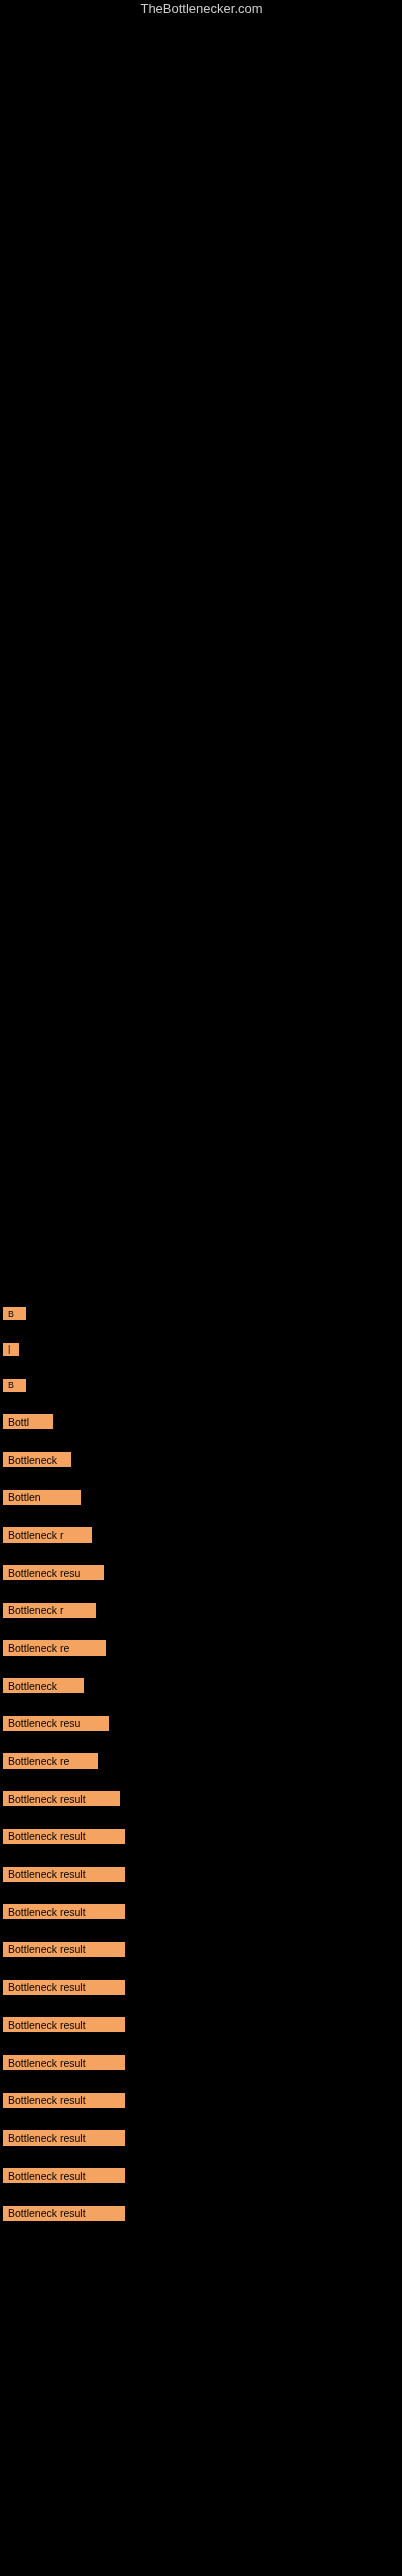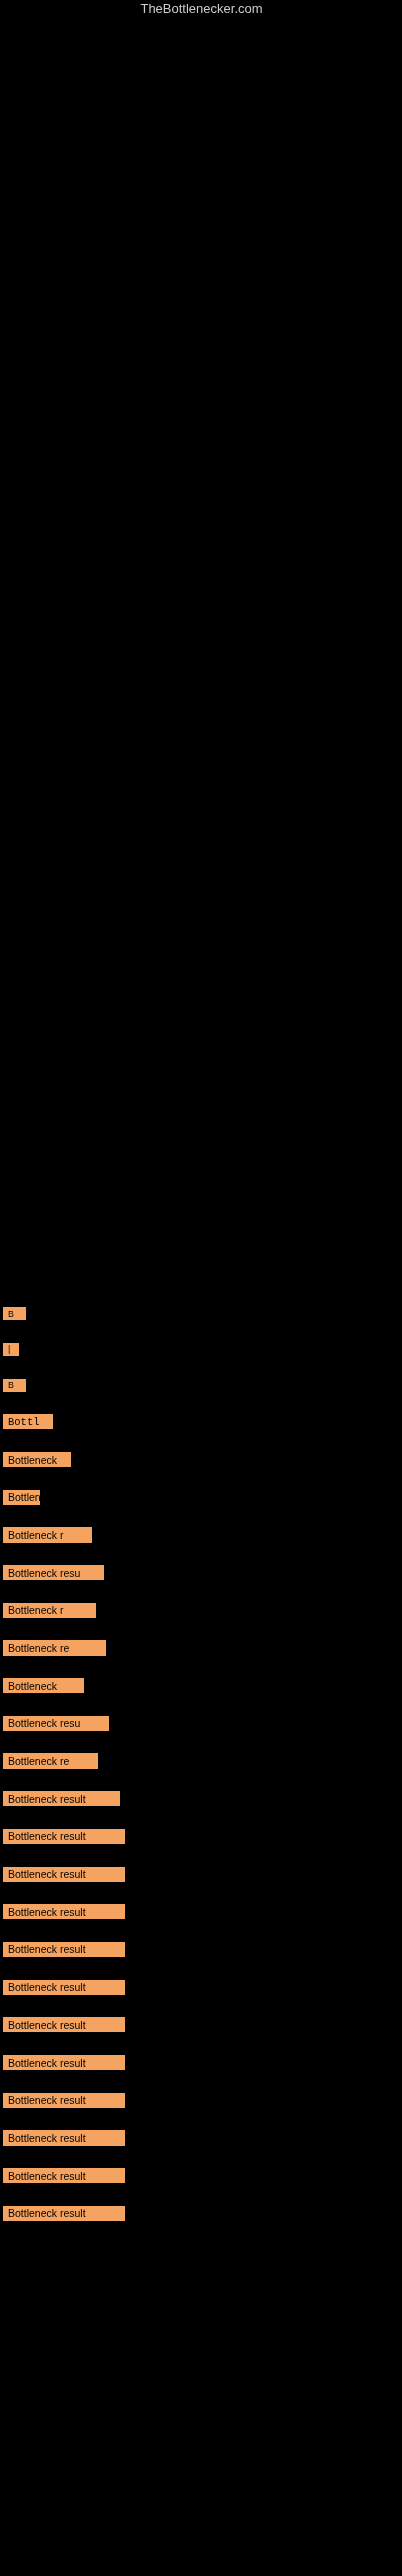--- a/index.html
+++ b/index.html
@@ -41,23 +41,23 @@
       padding: 1.6px 4.8px;
       margin-bottom: 22.5px;
       white-space: nowrap;
       border: none;
     }
 
     
     .item-1  { width: 22.5px;  font-size: 8.9px; }
     .item-2  { width: 16px;  font-size: 8.9px; }
     .item-3  { width: 22.5px;  font-size: 8.9px; }
-    .item-4  { width: 50px; font-family: Liberation Mono, monospace; }
+    .item-4  { width: 50px; }
     .item-5  { width: 68px; }
-    .item-6  { width: 37px; }
+    .item-6  { width: 78px; }
     .item-7  { width: 89px; }
     .item-8  { width: 101px; }
     .item-9  { width: 93px; }
     .item-10 { width: 103px; }
     .item-11 { width: 81px; }
     .item-12 { width: 106px; }
     .item-13 { width: 95px; }
     .item-14 { width: 117px; }
     .item-15 { width: 122px; }
     .item-16 { width: 122px; }

